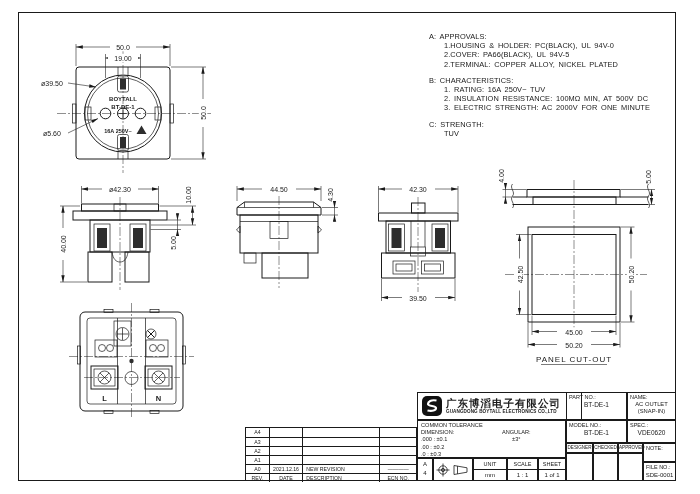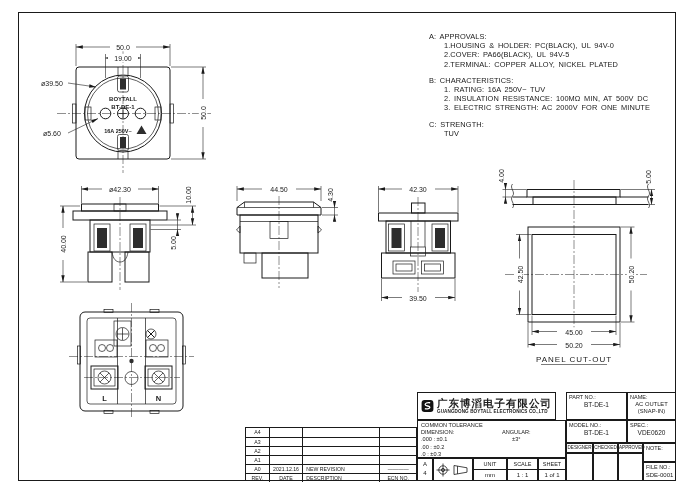--- a/index.html
+++ b/index.html
@@ -332,21 +332,21 @@
     <div class="rc4">————</div>
   </div>
   <div class="rev-row">
     <div class="rc1">REV.</div>
     <div class="rc2">DATE</div>
     <div class="rc3">DESCRIPTION</div>
     <div class="rc4">ECN NO.</div>
   </div>
 </div>
 
-<div class="cell company" style="left:417px;top:392px;width:139px;height:28px;">
+<div class="cell company" style="left:417px;top:392px;width:165px;height:28px;">
   <svg width="22" height="22" viewBox="0 0 22 22">
     <rect x="1" y="1" width="20" height="20" rx="5" fill="#111"></rect>
     <path d="M15.5 5.5 C10 4.5 7 6.5 7 9 C7 11.5 15 10.5 15 13 C15 15.5 11 16.5 6.5 15.5" stroke="#fff" stroke-width="2.2" fill="none"></path>
   </svg>
   <div>
     <div class="company-cn">广东博滔电子有限公司</div>
     <div class="company-en">GUANGDONG BOYTALL ELECTRONICS CO.,LTD</div>
   </div>
 </div>
 

